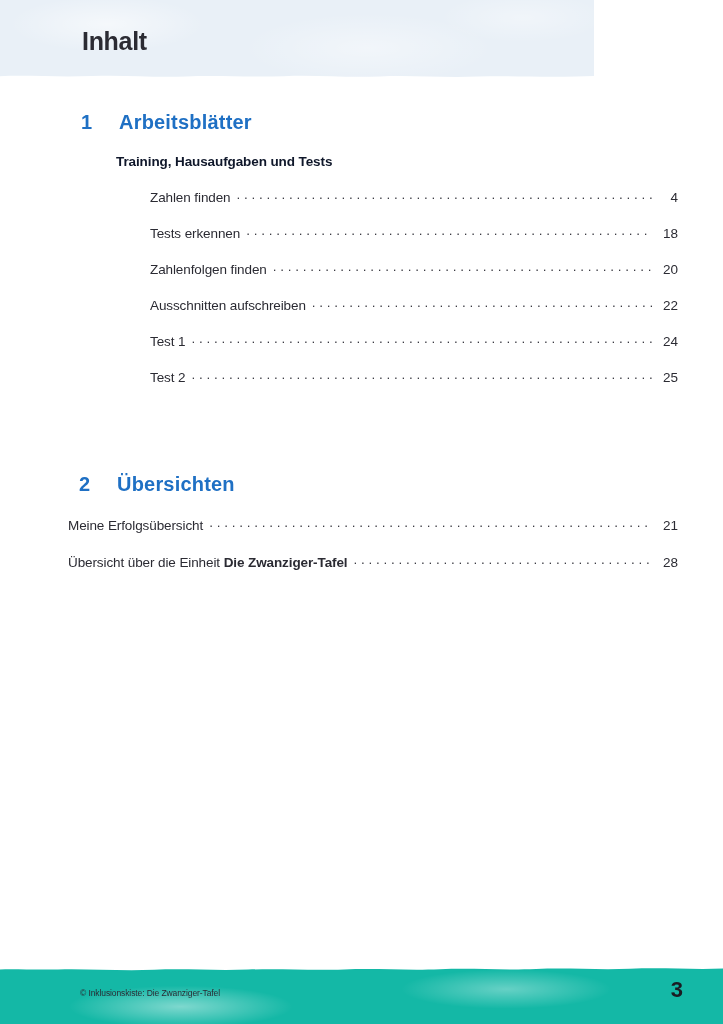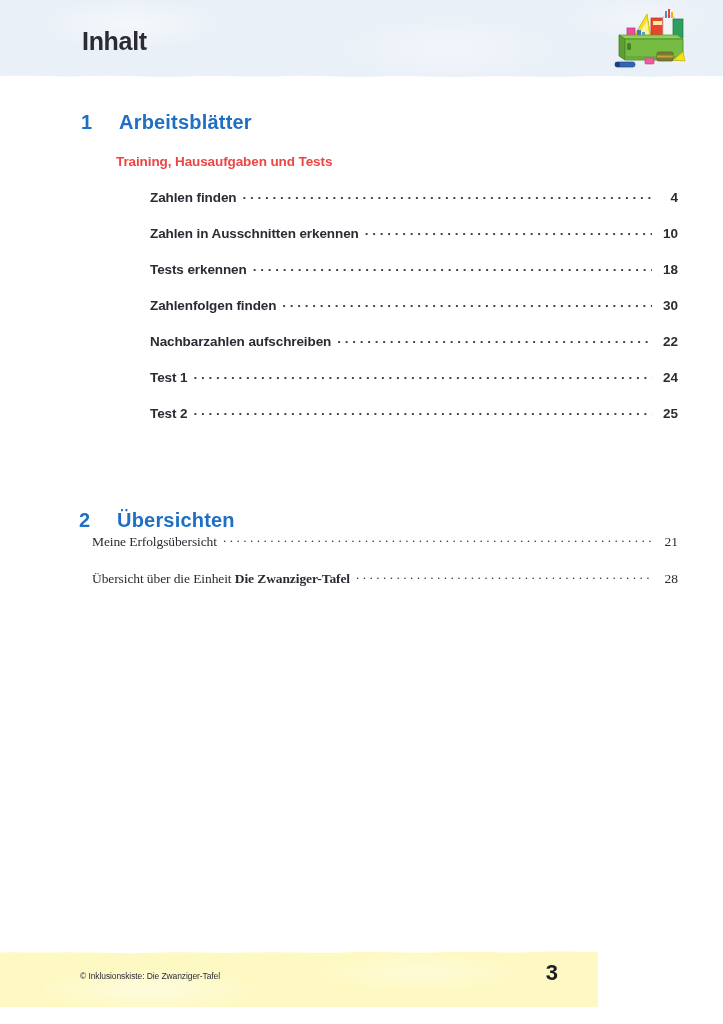--- a/index.html
+++ b/index.html
@@ -20,21 +20,21 @@
     position: absolute;
     inset: 0;
     background: #ffffff;
   }
 
   
   .header-band {
     position: absolute;
     left: 0;
     top: 0;
-    width: 723px;
+    width: 594px;
     height: 80px;
     background: #e9f0f7;
     overflow: hidden;
   }
   .header-band .paper-grain {
     position: absolute;
     inset: 0;
     background:
       radial-gradient(ellipse 140px 40px at 18% 30%, rgba(255,255,255,0.55), rgba(255,255,255,0) 70%),
       radial-gradient(ellipse 180px 50px at 62% 60%, rgba(255,255,255,0.40), rgba(255,255,255,0) 70%),
@@ -97,31 +97,31 @@
     display: inline-block;
     flex: none;
   }
   .section-title { white-space: nowrap; }
 
   .sub-head {
     margin-top: 20px;
     padding-left: 116px;
     font-size: 13.5px;
     font-weight: bold;
-    color: #ef4444;
+    color: #0f172a;
     letter-spacing: -0.1px;
   }
 
   .toc-list {
     margin: 0;
     padding: 0;
     list-style: none;
   }
-  .section-1 .toc-list { margin-top: 19px; padding-left: 150px; font-weight: bold; }
-  .section-2 .toc-list { padding-left: 92px; font-family: Liberation Serif, serif; }
+  .section-1 .toc-list { margin-top: 19px; padding-left: 150px; }
+  .section-2 .toc-list { margin-top: 20px; padding-left: 68px; }
 
   .toc-item {
     display: flex;
     align-items: baseline;
     font-size: 13.5px;
     color: #2b2b33;
     height: 36px;
     padding-right: 45px;
   }
   .section-2 .toc-item { height: 37px; }
@@ -157,24 +157,24 @@
     text-align: right;
     font-size: 13.5px;
     color: #2b2b33;
     letter-spacing: 0px;
   }
 
   
   .footer-band {
     position: absolute;
     left: 0;
-    bottom: 17px;
-    width: 598px;
+    bottom: 0;
+    width: 723px;
     height: 58px;
-    background: #fef9c3;
+    background: #14b8a6;
     overflow: hidden;
   }
   .footer-band .paper-grain {
     position: absolute;
     inset: 0;
     background:
       radial-gradient(ellipse 160px 30px at 25% 70%, rgba(255,255,255,0.45), rgba(255,255,255,0) 70%),
       radial-gradient(ellipse 150px 28px at 70% 40%, rgba(255,255,255,0.35), rgba(255,255,255,0) 70%);
     pointer-events: none;
   }
@@ -280,36 +280,31 @@
 
       <div class="sub-head">Training, Hausaufgaben und Tests</div>
 
       <ul class="toc-list">
         <li class="toc-item">
           <span class="toc-label">Zahlen finden</span>
           <span class="toc-leader"></span>
           <span class="toc-page">4</span>
         </li>
         <li class="toc-item">
-          <span class="toc-label">Zahlen in Ausschnitten erkennen</span>
-          <span class="toc-leader"></span>
-          <span class="toc-page">10</span>
-        </li>
-        <li class="toc-item">
           <span class="toc-label">Tests erkennen</span>
           <span class="toc-leader"></span>
           <span class="toc-page">18</span>
         </li>
         <li class="toc-item">
           <span class="toc-label">Zahlenfolgen finden</span>
           <span class="toc-leader"></span>
-          <span class="toc-page">30</span>
-        </li>
-        <li class="toc-item">
-          <span class="toc-label">Nachbarzahlen aufschreiben</span>
+          <span class="toc-page">20</span>
+        </li>
+        <li class="toc-item">
+          <span class="toc-label">Ausschnitten aufschreiben</span>
           <span class="toc-leader"></span>
           <span class="toc-page">22</span>
         </li>
         <li class="toc-item">
           <span class="toc-label">Test 1</span>
           <span class="toc-leader"></span>
           <span class="toc-page">24</span>
         </li>
         <li class="toc-item">
           <span class="toc-label">Test 2</span>

